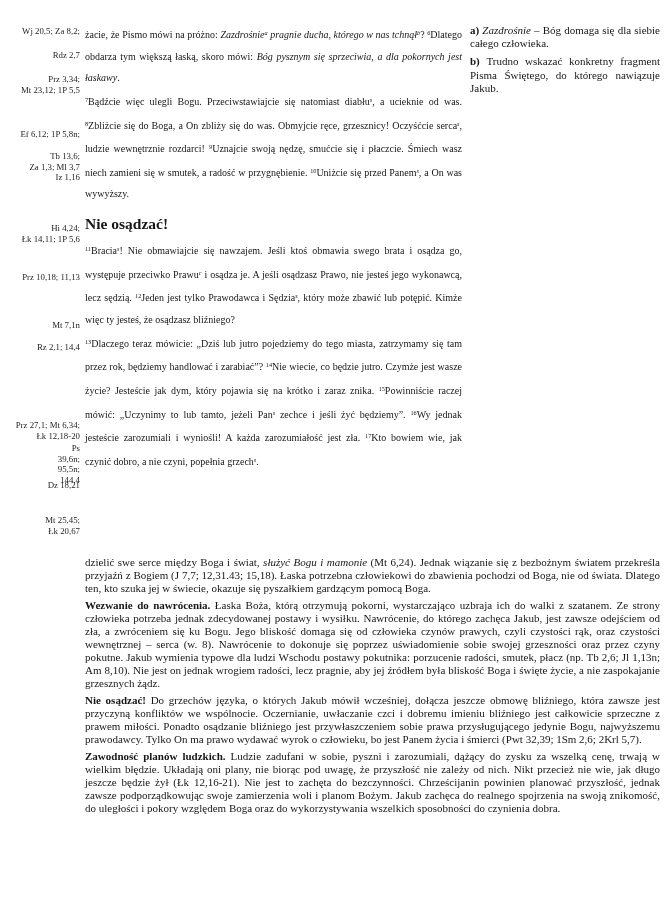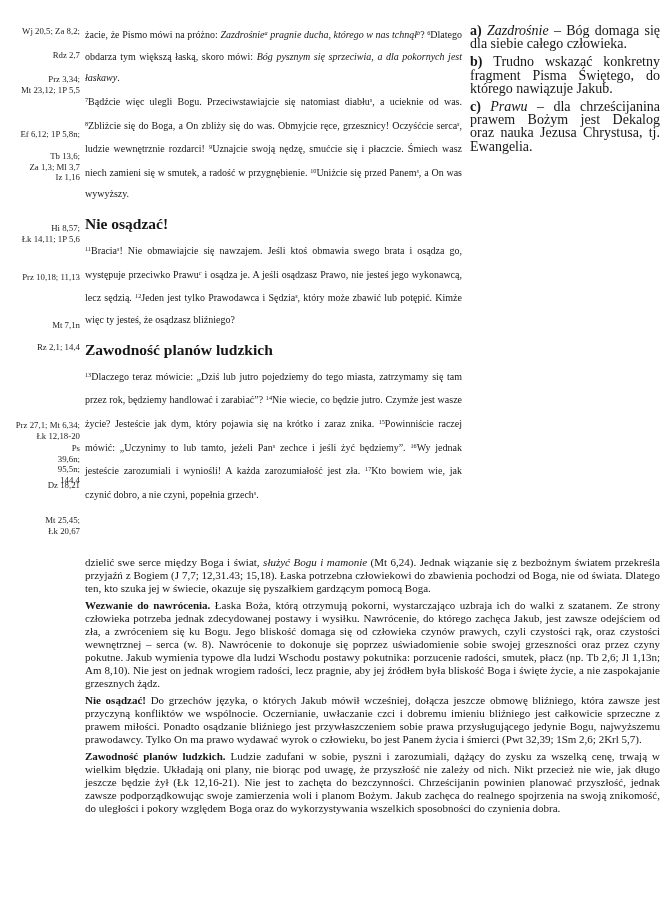--- a/index.html
+++ b/index.html
@@ -14,21 +14,21 @@
          font-size:8.8px; line-height:10.6px; color:#1e1e1e; }
   
   .scripture { position:absolute; left:85px; top:22px; width:377px; }
   .verse { font-size:10px; line-height:21.8px; text-align:justify; }
   .section-heading { font-size:15.5px; font-weight:bold; margin:10px 0 5px 0; }
   .sup { font-size:0.62em; vertical-align:0.45em; }
   .i { font-style:italic; }
   .b { font-weight:bold; }
   
   .footnotes { position:absolute; left:470px; top:24px; width:190px; }
-  .footnote { font-size:14px; line-height:13.2px; text-align:justify; margin-bottom:5px; }
+  .footnote { font-size:11px; line-height:13.2px; text-align:justify; margin-bottom:5px; }
   
   .commentary { position:absolute; left:85px; top:556px; width:575px; }
   .commentary-p { font-size:11px; line-height:13px; text-align:justify; margin-bottom:4px; }
   
   .footer { position:absolute; left:68px; top:872px; width:567px;
             display:flex; justify-content:space-between; font-size:13px; }
 </style>
 </head>
 <body>
 
@@ -48,21 +48,21 @@
         <div>Ef 6,12; 1P 5,8n;</div>
       </div>
       <div class="ref" style="top: 151px;">
         <div>Tb 13,6;</div>
         <div>Za 1,3; Ml 3,7</div>
       </div>
       <div class="ref" style="top: 172px;">
         <div>Iz 1,16</div>
       </div>
       <div class="ref" style="top: 223px;">
-        <div>Hi 8,57;</div>
+        <div>Hi 4,24;</div>
         <div>Łk 14,11; 1P 5,6</div>
       </div>
       <div class="ref" style="top: 272px;">
         <div>Prz 10,18; 11,13</div>
       </div>
       <div class="ref" style="top: 320px;">
         <div>Mt 7,1n</div>
       </div>
       <div class="ref" style="top: 342px;">
         <div>Rz 2,1; 14,4</div>
@@ -81,27 +81,25 @@
       <div class="ref" style="top: 515px;">
         <div>Mt 25,45;</div>
         <div>Łk 20,67</div>
       </div>
     </div>
   <div class="scripture">
       <p class="verse"><span class="">żacie, że Pismo mówi na próżno: </span><span class="i">Zazdrośnie</span><span class="sup i">a</span><span class="i"> pragnie ducha, którego w nas tchnął</span><span class="sup i">b</span><span class="">? </span><span class="sup">6</span><span class="">Dlatego obdarza tym większą łaską, skoro mówi: </span><span class="i">Bóg pysznym się sprzeciwia, a dla pokornych jest łaskawy</span><span class="">.</span></p>
       <p class="verse"><span class="sup">7</span><span class="">Bądźcie więc ulegli Bogu. Przeciwstawiajcie się natomiast diabłu</span><span class="sup i">s</span><span class="">, a ucieknie od was. </span><span class="sup">8</span><span class="">Zbliżcie się do Boga, a On zbliży się do was. Obmyjcie ręce, grzesznicy! Oczyśćcie serca</span><span class="sup i">s</span><span class="">, ludzie wewnętrznie rozdarci! </span><span class="sup">9</span><span class="">Uznajcie swoją nędzę, smućcie się i płaczcie. Śmiech wasz niech zamieni się w smutek, a radość w przygnębienie. </span><span class="sup">10</span><span class="">Uniżcie się przed Panem</span><span class="sup i">s</span><span class="">, a On was wywyższy.</span></p>
       <h2 class="section-heading">Nie osądzać!</h2>
       <p class="verse"><span class="sup">11</span><span class="">Bracia</span><span class="sup i">s</span><span class="">! Nie obmawiajcie się nawzajem. Jeśli ktoś obmawia swego brata i osądza go, występuje przeciwko Prawu</span><span class="sup i">c</span><span class=""> i osądza je. A jeśli osądzasz Prawo, nie jesteś jego wykonawcą, lecz sędzią. </span><span class="sup">12</span><span class="">Jeden jest tylko Prawodawca i Sędzia</span><span class="sup i">s</span><span class="">, który może zbawić lub potępić. Kimże więc ty jesteś, że osądzasz bliźniego?</span></p>
-      <h2 class="section-heading">Zawodność planów ludzkich</h2>
       <p class="verse"><span class="sup">13</span><span class="">Dlaczego teraz mówicie: „Dziś lub jutro pojedziemy do tego miasta, zatrzymamy się tam przez rok, będziemy handlować i zarabiać”? </span><span class="sup">14</span><span class="">Nie wiecie, co będzie jutro. Czymże jest wasze życie? Jesteście jak dym, który pojawia się na krótko i zaraz znika. </span><span class="sup">15</span><span class="">Powinniście raczej mówić: „Uczynimy to lub tamto, jeżeli Pan</span><span class="sup i">s</span><span class=""> zechce i jeśli żyć będziemy”. </span><span class="sup">16</span><span class="">Wy jednak jesteście zarozumiali i wyniośli! A każda zarozumiałość jest zła. </span><span class="sup">17</span><span class="">Kto bowiem wie, jak czynić dobro, a nie czyni, popełnia grzech</span><span class="sup i">s</span><span class="">.</span></p>
     </div>
   <div class="footnotes">
       <p class="footnote"><span class="b">a)&nbsp;</span><span class="i">Zazdrośnie</span><span class=""> – Bóg domaga się dla siebie całego człowieka.</span></p>
       <p class="footnote"><span class="b">b)&nbsp;</span><span class="">Trudno wskazać konkretny fragment Pisma Świętego, do którego nawiązuje Jakub.</span></p>
-      <p class="footnote"><span class="b">c)&nbsp;</span><span class="i">Prawu</span><span class=""> – dla chrześcijanina prawem Bożym jest Dekalog oraz nauka Jezusa Chrystusa, tj. Ewangelia.</span></p>
     </div>
   <div class="commentary">
       <p class="commentary-p"><span class="">dzielić swe serce między Boga i świat, </span><span class="i">służyć Bogu i mamonie</span><span class=""> (Mt 6,24). Jednak wiązanie się z bezbożnym światem przekreśla przyjaźń z Bogiem (J 7,7; 12,31.43; 15,18). Łaska potrzebna człowiekowi do zbawienia pochodzi od Boga, nie od świata. Dlatego ten, kto szuka jej w świecie, okazuje się pyszałkiem gardzącym pomocą Boga.</span></p>
       <p class="commentary-p"><span class="b">Wezwanie do nawrócenia. </span><span class="">Łaska Boża, którą otrzymują pokorni, wystarczająco uzbraja ich do walki z szatanem. Ze strony człowieka potrzeba jednak zdecydowanej postawy i wysiłku. Nawrócenie, do którego zachęca Jakub, jest zawsze odejściem od zła, a zwróceniem się ku Bogu. Jego bliskość domaga się od człowieka czynów prawych, czyli czystości rąk, oraz czystości wewnętrznej – serca (w. 8). Nawrócenie to dokonuje się poprzez uświadomienie sobie swojej grzeszności oraz przez czyny pokutne. Jakub wymienia typowe dla ludzi Wschodu postawy pokutnika: porzucenie radości, smutek, płacz (np. Tb 2,6; Jl 1,13n; Am 8,10). Nie jest on jednak wrogiem radości, lecz pragnie, aby jej źródłem była bliskość Boga i święte życie, a nie zaspokajanie grzesznych żądz.</span></p>
       <p class="commentary-p"><span class="b">Nie osądzać! </span><span class="">Do grzechów języka, o których Jakub mówił wcześniej, dołącza jeszcze obmowę bliźniego, która zawsze jest przyczyną konfliktów we wspólnocie. Oczernianie, uwłaczanie czci i dobremu imieniu bliźniego jest całkowicie sprzeczne z prawem miłości. Ponadto osądzanie bliźniego jest przywłaszczeniem sobie prawa przysługującego jedynie Bogu, najwyższemu prawodawcy. Tylko On ma prawo wydawać wyrok o człowieku, bo jest Panem życia i śmierci (Pwt 32,39; 1Sm 2,6; 2Krl 5,7).</span></p>
       <p class="commentary-p"><span class="b">Zawodność planów ludzkich. </span><span class="">Ludzie zadufani w sobie, pyszni i zarozumiali, dążący do zysku za wszelką cenę, trwają w wielkim błędzie. Układają oni plany, nie biorąc pod uwagę, że przyszłość nie zależy od nich. Nikt przecież nie wie, jak długo jeszcze będzie żył (Łk 12,16-21). Nie jest to zachęta do bezczynności. Chrześcijanin powinien planować przyszłość, jednak zawsze podporządkowując swoje zamierzenia woli i planom Bożym. Jakub zachęca do realnego spojrzenia na swoją znikomość, do uległości i pokory względem Boga oraz do wykorzystywania wszelkich sposobności do czynienia dobra.</span></p>
     </div>
 </div>
 
 </body></html>

